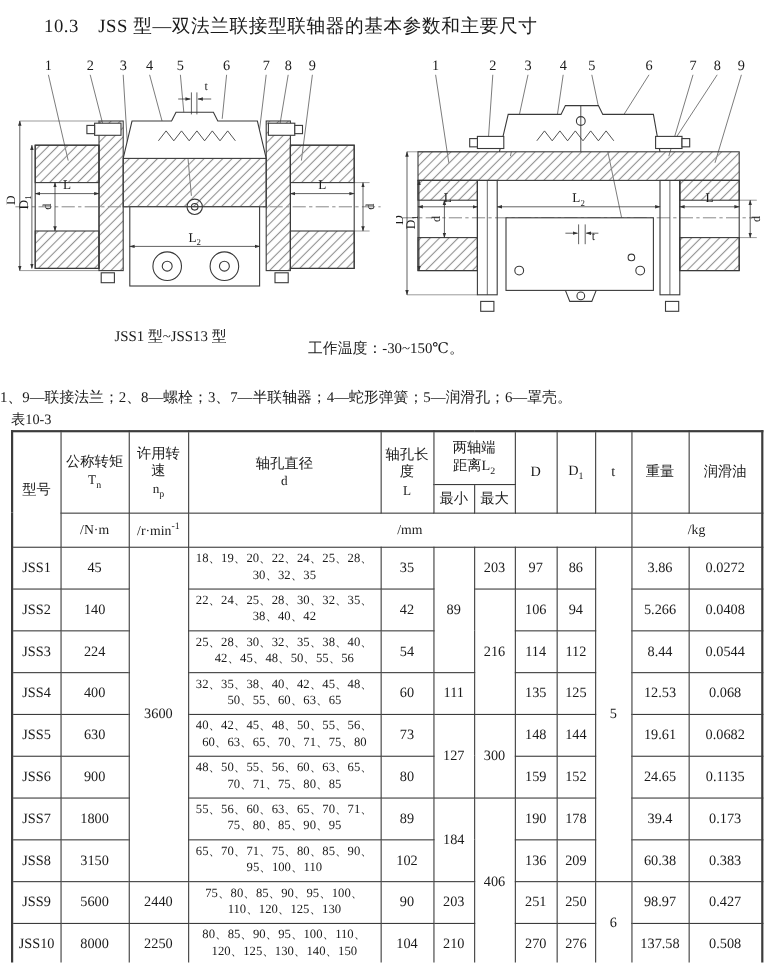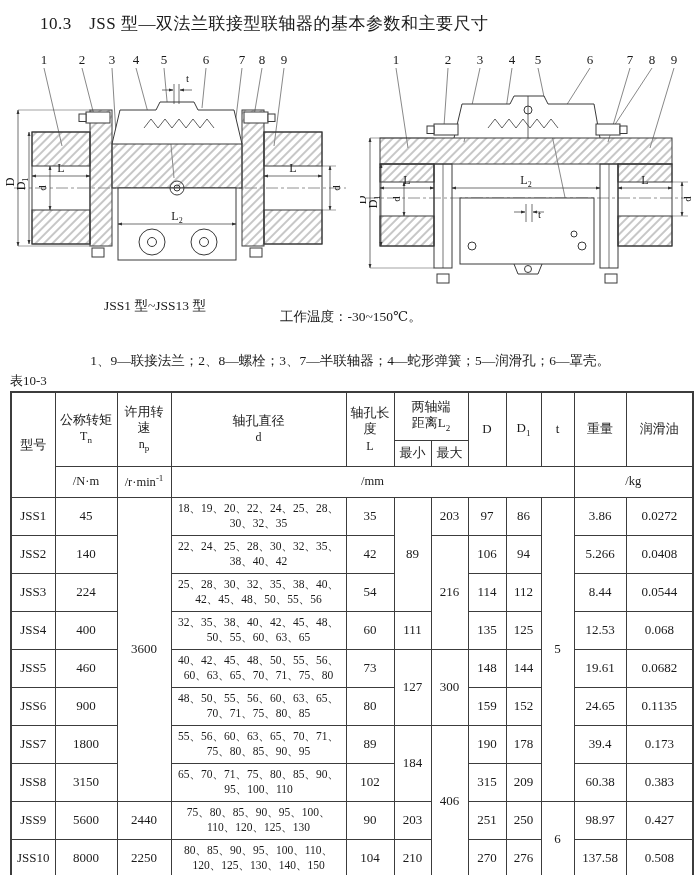--- a/index.html
+++ b/index.html
@@ -9,21 +9,21 @@
     position:relative;overflow:hidden;
   }
   .page{position:absolute;inset:0;}
   .title{position:absolute;left:28px;top:12px;font-size:17px;letter-spacing:.5px;white-space:nowrap;margin-left:12px;}
   .figs{position:absolute;left:6px;top:48px;width:690px;height:246px;display:flex;justify-content:space-between;}
   .fig-svg{display:block;}
   .caption{position:absolute;top:297px;font-size:13.5px;text-align:center;}
   .caption.left{left:55px;width:200px;}
   .caption.right{left:445px;width:200px;}
   .notes{position:absolute;left:280px;top:306px;font-size:13.5px;line-height:22px;text-align:right;}
-  .legend{position:absolute;left:0;top:352px;width:700px;text-align:center;font-size:13.5px;}
+  .legend{position:absolute;left:0;top:352px;width:700px;text-align:left;font-size:13.5px;}
   .table-label{position:absolute;left:10px;top:372px;font-size:13px;}
   table.spec{
     position:absolute;left:10px;top:391px;width:682px;
     border-collapse:collapse;table-layout:fixed;
     font-size:13px;text-align:center;
   }
   table.spec td{border:1px solid #3c3c3c;padding:0 2px;vertical-align:middle;}
   table.spec{border:2px solid #3c3c3c;}
   thead td{font-size:13px;line-height:1.25;}
   .unit-row td{height:30px;font-size:12.5px;}
@@ -373,21 +373,21 @@
         <td class="dcol">32、35、38、40、42、45、48、50、55、60、63、65</td>
         <td>60</td>
         <td>111</td>
         <td>135</td>
         <td>125</td>
         <td>12.53</td>
         <td>0.068</td>
       </tr>
       <tr>
         <td>JSS5</td>
-        <td>460</td>
+        <td>630</td>
         <td class="dcol">40、42、45、48、50、55、56、60、63、65、70、71、75、80</td>
         <td>73</td>
         <td rowspan="2">127</td>
         <td rowspan="2">300</td>
         <td>148</td>
         <td>144</td>
         <td>19.61</td>
         <td>0.0682</td>
       </tr>
       <tr>
@@ -410,21 +410,21 @@
         <td>190</td>
         <td>178</td>
         <td>39.4</td>
         <td>0.173</td>
       </tr>
       <tr>
         <td>JSS8</td>
         <td>3150</td>
         <td class="dcol">65、70、71、75、80、85、90、95、100、110</td>
         <td>102</td>
-        <td>315</td>
+        <td>136</td>
         <td>209</td>
         <td>60.38</td>
         <td>0.383</td>
       </tr>
       <tr>
         <td>JSS9</td>
         <td>5600</td>
         <td>2440</td>
         <td class="dcol">75、80、85、90、95、100、110、120、125、130</td>
         <td>90</td>

